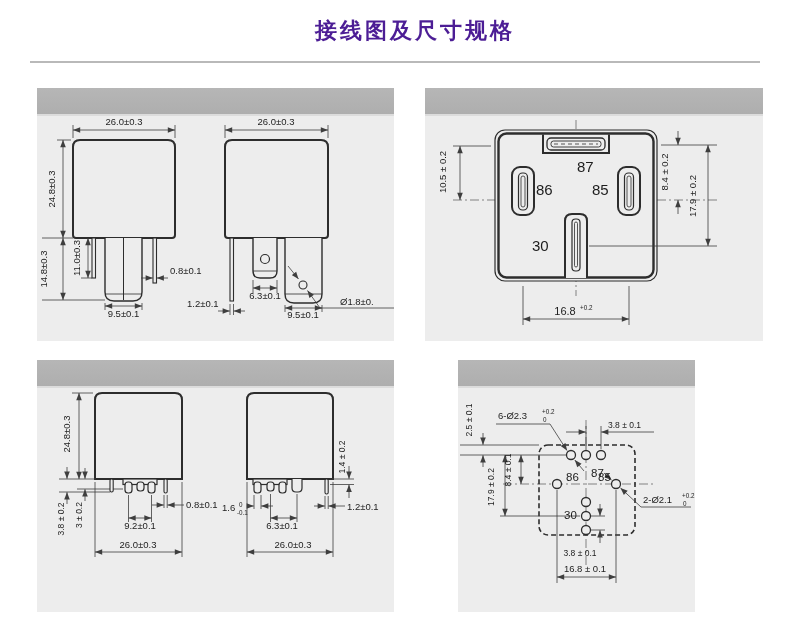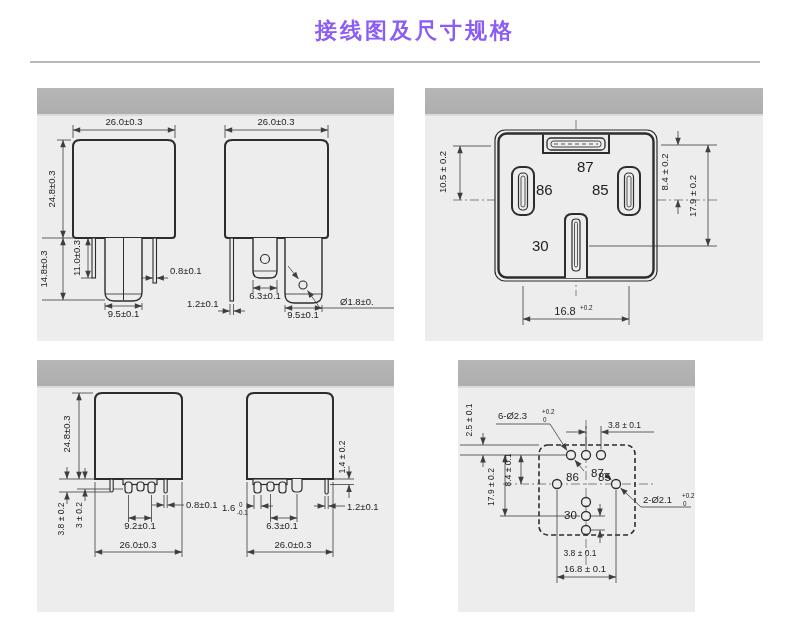--- a/index.html
+++ b/index.html
@@ -1,19 +1,19 @@
 <!DOCTYPE html>
 <html><head>
 <meta charset="utf-8">
 <style>
   html,body{margin:0;padding:0;background:#fff;}
   body{width:790px;height:627px;position:relative;overflow:hidden;
        font-family:"Liberation Sans",sans-serif;}
   .page-title{position:absolute;top:16px;left:0;right:0;text-align:center;
-       font-size:22px;font-weight:bold;letter-spacing:3px;color:#8b5cf6;margin-left:40px;}
+       font-size:22px;font-weight:bold;letter-spacing:3px;color:#4c1d95;margin-left:40px;}
   .title-rule{position:absolute;top:61px;left:30px;width:730px;height:0;
        border-top:2px solid #b9b9b9;}
   .panel{position:absolute;background:#ededed;}
   .panel-header{position:absolute;top:0;left:0;right:0;height:26px;
        background:linear-gradient(#b6b6b6,#aeaeae);
        border-bottom:2px solid #dcdcdc;}
   .panel svg{position:absolute;top:0;left:0;}
   #p-tl{left:37px;top:88px;width:357px;height:253px;}
   #p-tr{left:425px;top:88px;width:338px;height:253px;}
   #p-bl{left:37px;top:360px;width:357px;height:252px;}

